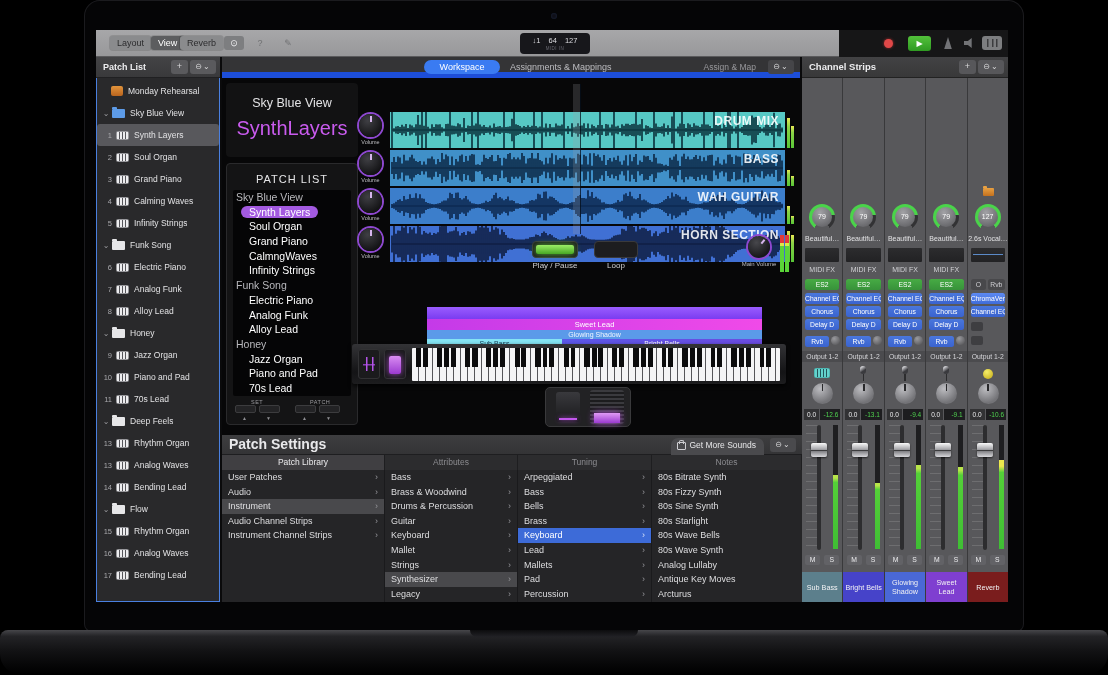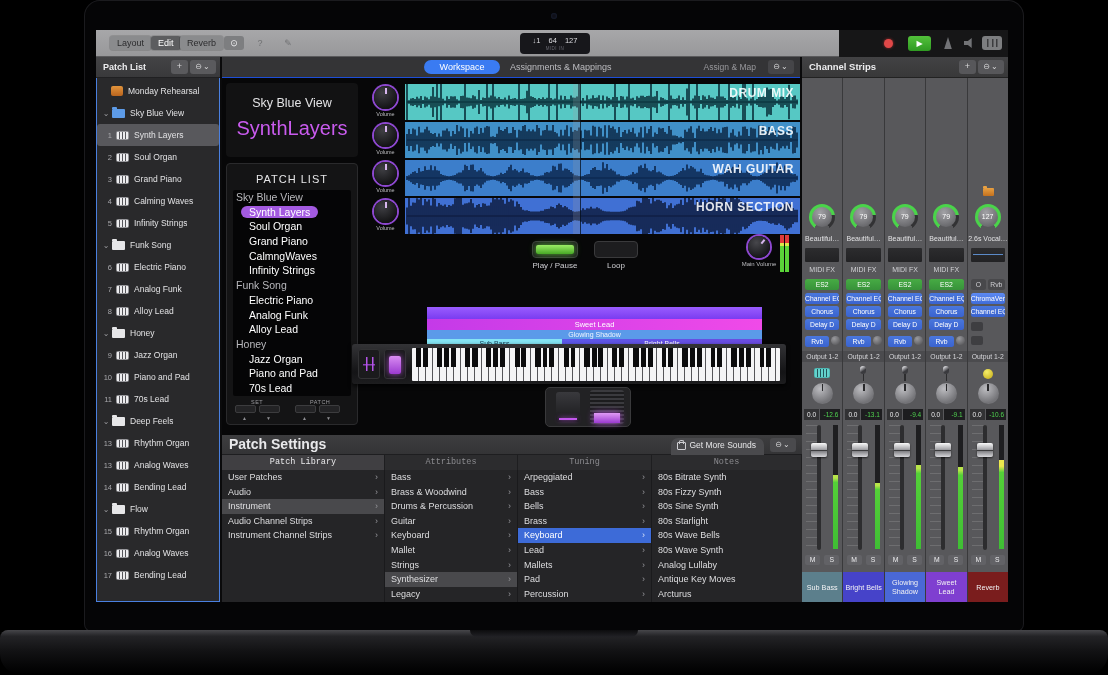--- a/index.html
+++ b/index.html
@@ -42,41 +42,41 @@
   .sbrow .chev::before{content:'⌄';}
   .sbrow .num{width:15px;text-align:right;color:#a8a8ac;margin-right:4px;font-size:7.5px;}
   .sbrow.concert{padding-left:14px;}
   .sbrow .lbl{margin-left:5px;overflow:hidden;}
   .concert-i{width:12px;height:10px;border-radius:2px;background:linear-gradient(#e2943c,#b9641e);}
   .folder-i{width:13px;height:9px;border-radius:1px;background:#e6e6e8;position:relative;margin-left:2px;}
   .folder-i::before{content:'';position:absolute;left:0;top:-2px;width:5px;height:2px;border-radius:1px 1px 0 0;background:inherit;}
   .folder-i.blue{background:#5d9bea;background:#5d9be8;}
   .inst-i{width:13px;height:9px;border-radius:1.5px;border:1px solid #97979b;background:repeating-linear-gradient(90deg,#ededef 0 2px,#55555a 2px 3px);box-sizing:border-box;}
   
-  .ctabs{position:absolute;left:126px;top:27px;width:578px;height:21px;background:#343436;border-bottom:1px solid #1d4ed8;box-sizing:border-box;}
+  .ctabs{position:absolute;left:126px;top:27px;width:578px;height:21px;background:#343436;border-bottom:6px solid #1d4ed8;box-sizing:border-box;}
   .wspill{position:absolute;left:202px;top:3px;width:76px;height:14px;border-radius:7px;background:#3a7bf2;color:#fff;font-size:9px;text-align:center;line-height:14px;}
   .amtxt{position:absolute;left:288px;top:0;line-height:20px;font-size:9px;color:#bcbcc0;}
   .asmap{position:absolute;right:44px;top:0;line-height:20px;font-size:8.5px;color:#98989c;}
   
   .wsbg{position:absolute;left:126px;top:48px;width:578px;height:357px;background:#070708;}
   .disp{position:absolute;left:130px;top:53px;width:132px;height:74px;background:#121213;border-radius:4px;text-align:center;}
   .disp .cname{font-size:12.5px;color:#e2e2e4;margin-top:13px;}
   .disp .pname{font-size:20px;color:#c95bee;margin-top:7px;}
   .mlist{position:absolute;left:130px;top:133px;width:132px;height:262px;background:#141415;border:1px solid #2a2a2c;border-radius:4px;box-sizing:border-box;}
   .mlist .ttl{text-align:center;font-size:11px;letter-spacing:1px;color:#e6e6e8;margin-top:9px;}
   .mbox{position:absolute;left:6px;top:26px;width:118px;height:206px;background:#050506;border-radius:2px;overflow:hidden;}
   .mrow{height:14.7px;line-height:14.7px;font-size:10.5px;color:#fff;padding-left:16px;white-space:nowrap;}
   .mrow.grp{color:#b9b9bd;padding-left:3px;}
   .mrow .pill{background:#a35ae0;border-radius:8px;padding:0 8px;margin-left:-8px;}
   .mctl{position:absolute;left:6px;top:236px;width:118px;height:22px;}
   .mctl .lab{position:absolute;top:-1px;font-size:5.5px;color:#9c9ca0;letter-spacing:.5px;}
   .mbtn{position:absolute;top:5px;width:21px;height:8px;background:#232325;border:1px solid #3c3c3e;border-radius:2px;box-sizing:border-box;}
   .mtri{position:absolute;top:15px;font-size:5px;color:#8e8e92;}
   
-  .trk{position:absolute;left:274px;width:440px;height:36px;}
+  .trk{position:absolute;left:259px;width:440px;height:36px;margin-top:28px;}
   .tknob{position:absolute;left:4px;top:2px;width:23px;height:23px;border-radius:50%;background:radial-gradient(circle at 38% 30%,#3f3f44,#141416 72%);box-shadow:0 0 0 2px #8d48cf;}
   .tknob::after{content:'';position:absolute;left:11px;top:2px;width:1.5px;height:6px;background:#d7b6ee;}
   .tvol{position:absolute;left:0;top:27px;width:31px;text-align:center;font-size:5.5px;color:#bdbdc1;}
   .twave{position:absolute;left:35px;top:0;width:395px;height:36px;}
   .twave svg{position:absolute;left:0;top:0;}
   .tname{position:absolute;right:6px;top:2px;font-size:12px;font-weight:bold;letter-spacing:.5px;color:rgba(255,255,255,.88);}
   .tmeter{position:absolute;left:432px;top:0;width:8px;height:36px;display:flex;align-items:flex-end;gap:1px;}
   .tmeter i{display:block;width:3px;background:linear-gradient(#e8e855,#8ad246 30%,#57c636);}
   .playhead{position:absolute;left:477px;top:54px;width:7px;height:150px;background:rgba(160,160,165,.22);}
   .playhead::after{content:'';position:absolute;left:7px;top:0;width:1px;height:150px;background:rgba(5,15,25,.75);}
@@ -102,21 +102,21 @@
   .ped1::after{content:'';position:absolute;left:3px;bottom:2px;width:18px;height:2px;background:#c257ec;box-shadow:0 0 5px rgba(194,87,236,.9);}
   .ped2{position:absolute;left:44px;top:2px;width:34px;height:34px;border-radius:3px;background:repeating-linear-gradient(#3a3a3e 0 2px,#1c1c1e 2px 4px);}
   .ped2::after{content:'';position:absolute;left:4px;bottom:1px;width:26px;height:10px;background:linear-gradient(#e09af5,#9b3ad0);box-shadow:0 0 7px rgba(194,87,236,.9);}
   
   .pset{position:absolute;left:126px;top:405px;width:580px;height:167px;background:#252527;}
   .ps-head{position:absolute;left:0;top:0;width:580px;height:20px;background:linear-gradient(#3d3d3f,#343436);border-bottom:1px solid #1e1e20;box-sizing:border-box;}
   .ps-head .ttl{position:absolute;left:7px;line-height:19px;font-size:14px;font-weight:bold;color:#e9e9eb;}
   .gms{position:absolute;right:38px;top:3px;height:24px;line-height:14px;border-radius:7px;background:#4a4a4d;color:#e6e6e8;font-size:8.5px;padding:0 8px 0 18px;}
   .bag{position:absolute;left:6px;top:4px;width:7px;height:6px;border:1px solid #cfcfd3;border-radius:1px;}
   .bag::before{content:'';position:absolute;left:1px;top:-3px;width:3px;height:3px;border:1px solid #cfcfd3;border-bottom:none;border-radius:2px 2px 0 0;}
-  .ps-tabs{position:absolute;left:0;top:20px;width:700px;height:15px;display:grid;grid-template-columns:163px 133px 134px 150px;background:#2c2c2e;font-family:Liberation Mono, monospace;}
+  .ps-tabs{position:absolute;left:0;top:20px;width:700px;height:15px;display:grid;grid-template-columns:163px 133px 134px 150px;background:#2c2c2e;}
   .ps-tab{border-right:1px solid #1e1e20;font-size:8.5px;color:#8b8b8f;text-align:center;line-height:15px;box-sizing:border-box;}
   .ps-tab.active{background:#403f42;color:#eaeaec;}
   .ps-cols{position:absolute;left:0;top:35px;width:580px;height:132px;display:grid;grid-template-columns:163px 133px 134px 150px;}
   .ps-col{border-right:1px solid #1a1a1c;box-sizing:border-box;overflow:hidden;}
   .ps-row{height:14.6px;line-height:14.6px;font-size:9px;color:#dedee0;padding:0 6px;display:flex;justify-content:space-between;white-space:nowrap;}
   .ps-row .cr{color:#97979b;font-size:9px;}
   .ps-row.hl{background:#49494c;}
   .ps-row.sel{background:#3d6bd8;color:#fff;}
   .ps-row.sel .cr{color:#d7e2fb;}
   
@@ -167,21 +167,21 @@
 <body>
 <div class="stage">
 
 <div class="lid"></div>
 <div class="camera"></div>
 
 <div class="screen">
 
   <div class="tbar">
     <span class="tbtn" style="left:14px">Layout</span>
-    <span class="tbtn active" style="left:55px">Edit</span>
+    <span class="tbtn active" style="left:55px">View</span>
     <span class="tbtn" style="left:84px">Reverb</span>
     <span class="ibtn" style="left:128px">⊙</span>
     <span class="ibtn ghost" style="left:154px">?</span>
     <span class="ibtn ghost" style="left:182px">✎</span>
     <div class="lcd">
       <div class="l1">
         <span><span>↓</span><span>1</span></span>
         <span>64</span>
         <span>127</span>
       </div>

